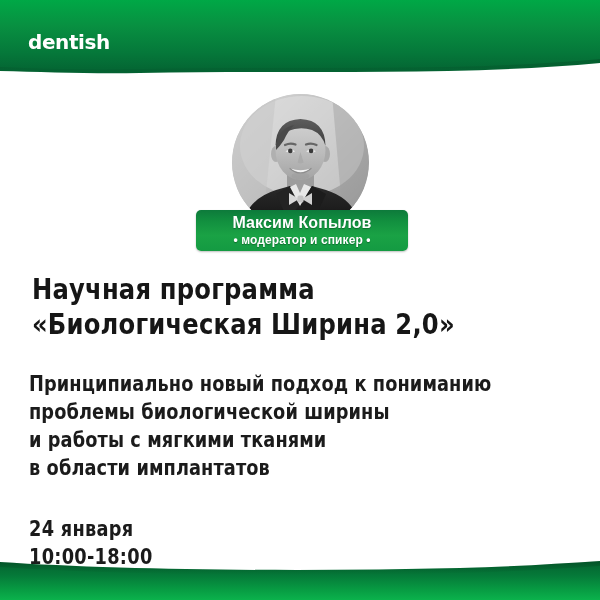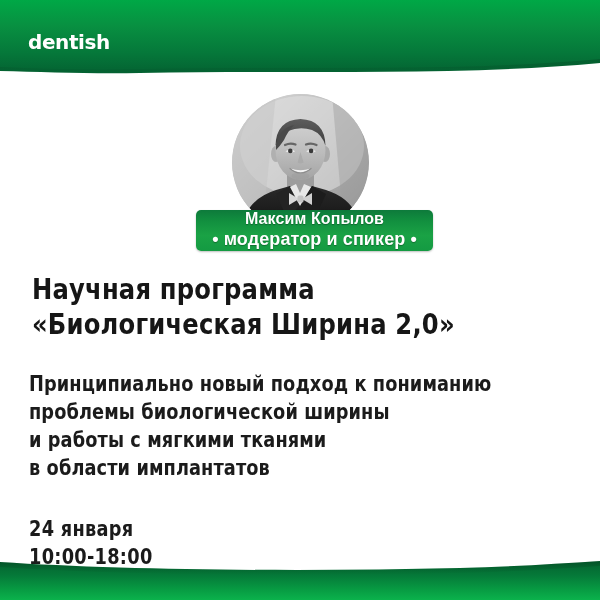--- a/index.html
+++ b/index.html
@@ -76,21 +76,21 @@
     overflow: hidden;
     background: #cdcdcd;
   }
   .portrait svg { display: block; width: 137px; height: 137px; }
 
   
   .badge {
     position: absolute;
     left: 196px;
     top: 210px;
-    width: 237px;
+    width: 212px;
     height: 41px;
     border-radius: 5px;
     background: linear-gradient(180deg, #0d7a3b 0%, #12903f 28%, #1aa245 62%, #149a42 100%);
     box-shadow: 0 1px 2px rgba(0,0,0,0.25);
     z-index: 4;
     display: flex;
     flex-direction: column;
     align-items: center;
     justify-content: center;
     text-align: center;
@@ -100,21 +100,21 @@
     font-family: "Liberation Sans Narrow", "Liberation Sans", sans-serif;
     font-size: 16px;
     font-weight: 700;
     line-height: 1.18;
     letter-spacing: 0.1px;
     text-shadow: 0 1px 1px rgba(0,0,0,0.30);
     white-space: nowrap;
   }
   .badge-role {
     font-family: "Liberation Sans Narrow", "Liberation Sans", sans-serif;
-    font-size: 18px;
+    font-size: 12px;
     font-weight: 700;
     line-height: 1.18;
     letter-spacing: 0.1px;
     text-shadow: 0 1px 1px rgba(0,0,0,0.30);
     white-space: nowrap;
   }
 
   
   .content {
     position: absolute;

